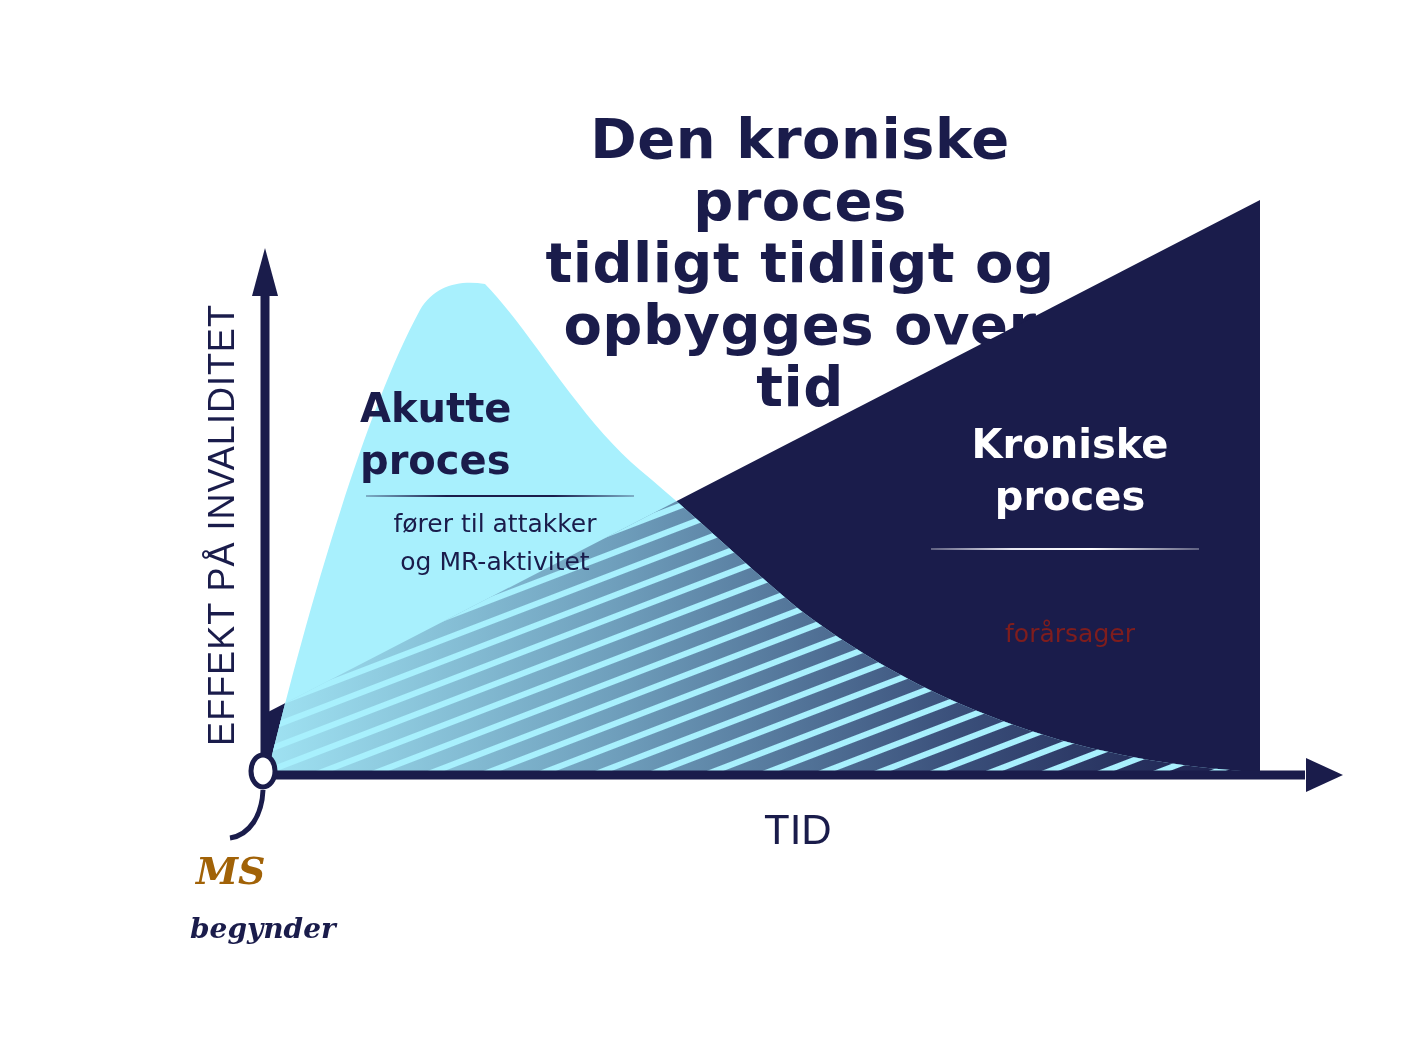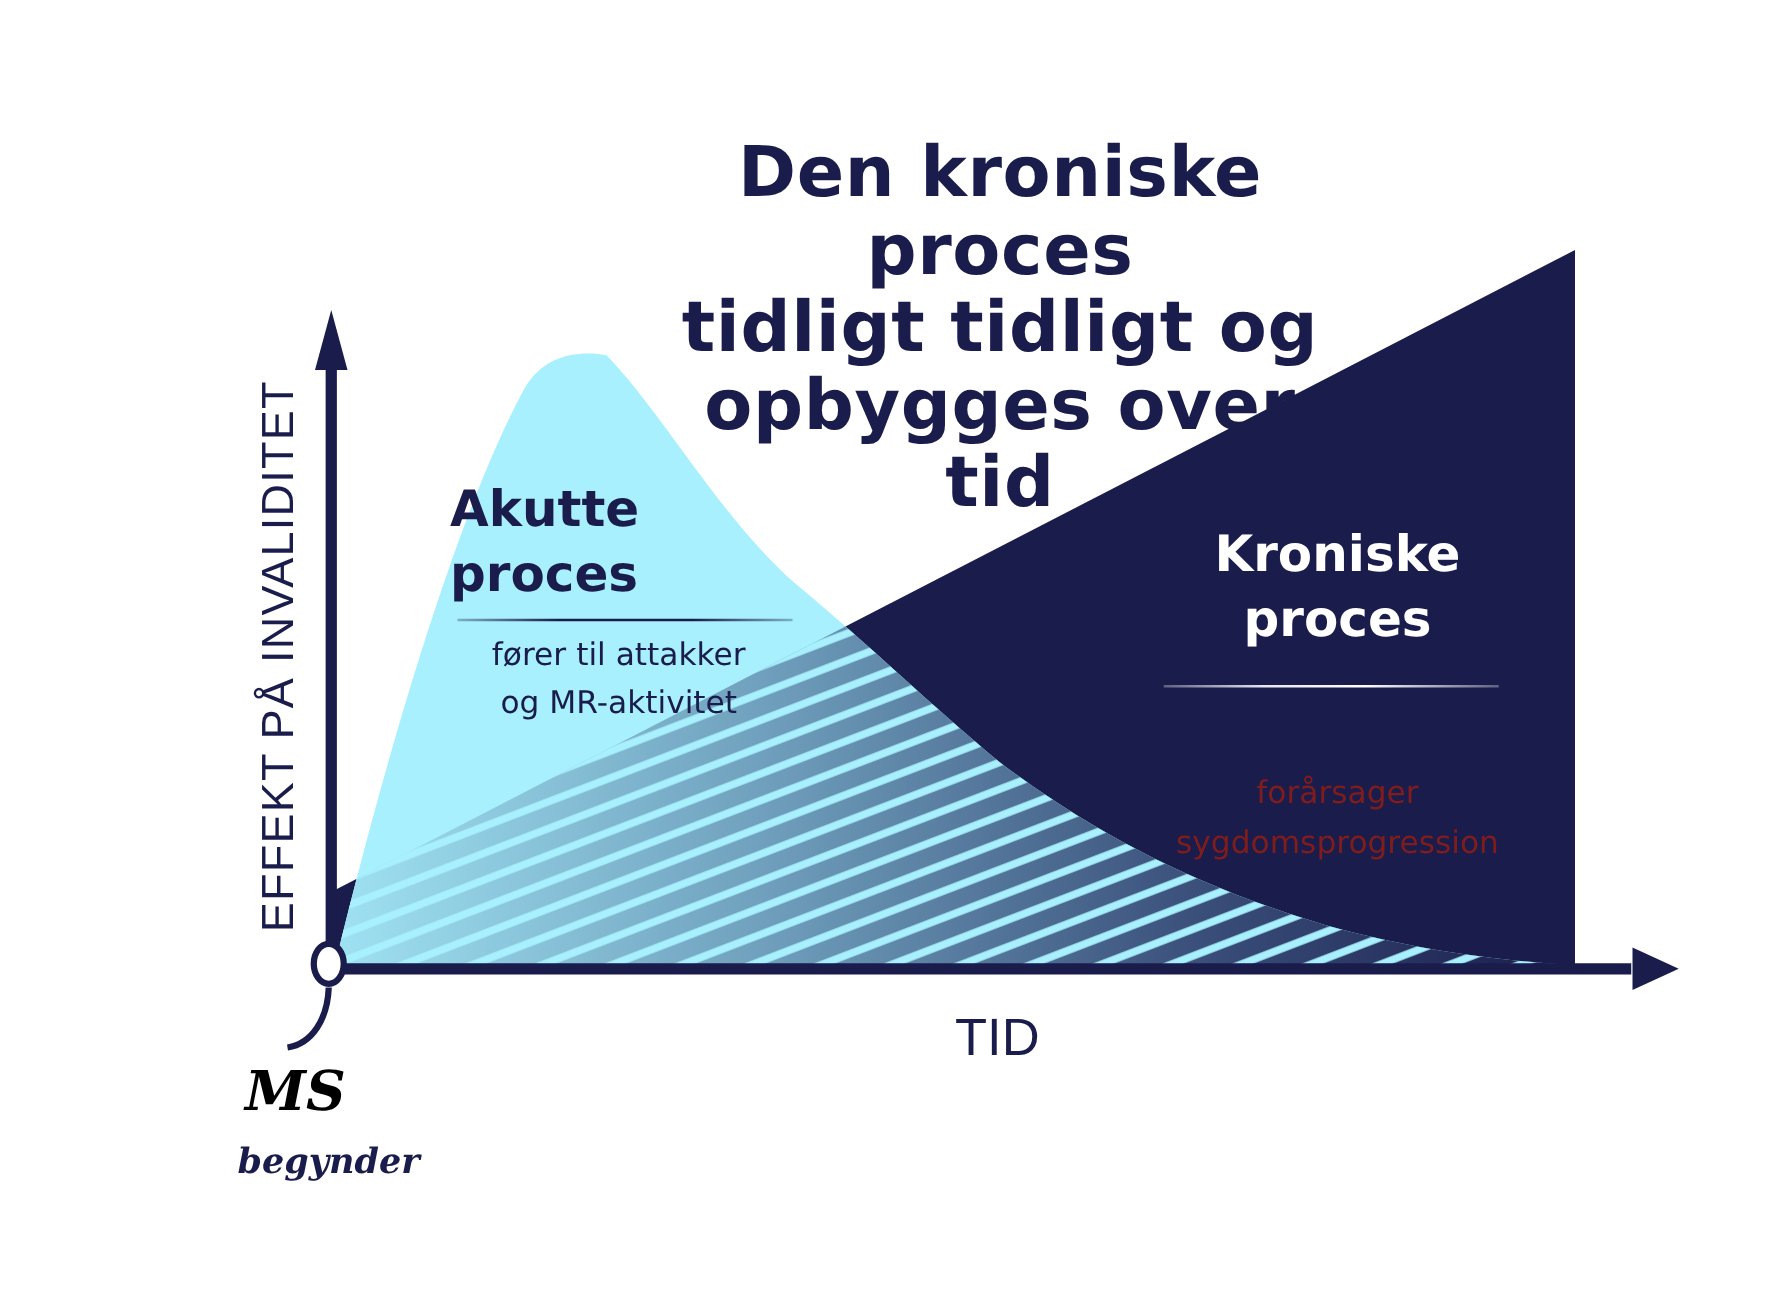--- a/index.html
+++ b/index.html
@@ -7,21 +7,21 @@
   .title { position: absolute; left: 520px; top: 108px; width: 560px; text-align: center; font-size: 56px; line-height: 62px; font-weight: 600; color: #1a1c4b; letter-spacing: 0.5px; margin: 0; }
   svg.chart { position: absolute; left: 0; top: 0; }
   .ylabel { position: absolute; left: 222px; top: 525px; transform: translate(-50%, -50%) rotate(-90deg); white-space: nowrap; font-family: "Liberation Sans", sans-serif; font-size: 36px; font-weight: 400; color: #1a1c4b; letter-spacing: 1px; }
   .xlabel { position: absolute; left: 764px; top: 806px; font-family: "Liberation Sans", sans-serif; font-size: 42px; color: #1a1c4b; }
   .acute-title { position: absolute; left: 360px; top: 382px; width: 240px; font-size: 40px; line-height: 52px; font-weight: 700; color: #1a1c4b; }
   .acute-rule { position: absolute; left: 366px; top: 495px; width: 268px; height: 2px; background: linear-gradient(90deg, rgba(26,28,75,0.3), #1a1c4b 30%, #1a1c4b 70%, rgba(26,28,75,0.3)); }
   .acute-desc { position: absolute; left: 340px; top: 505px; width: 310px; text-align: center; font-size: 25px; line-height: 38px; color: #1a1c4b; }
   .chronic-title { position: absolute; left: 930px; top: 418px; width: 280px; text-align: center; font-size: 40px; line-height: 52px; font-weight: 700; color: #ffffff; }
   .chronic-rule { position: absolute; left: 931px; top: 548px; width: 268px; height: 2px; background: linear-gradient(90deg, rgba(255,255,255,0.3), #e6e6f0 30%, #ffffff 60%, rgba(255,255,255,0.3)); }
   .chronic-desc { position: absolute; left: 880px; top: 574px; width: 380px; text-align: center; font-size: 25px; line-height: 40px; color: #7f1d1d; margin-top: 40px; }
-  .ms-label { position: absolute; left: 196px; top: 848px; font-family: "DejaVu Serif", serif; font-style: italic; font-weight: 700; font-size: 44px; color: #000000; }
+  .ms-label { position: absolute; left: 196px; top: 848px; font-family: "DejaVu Serif", serif; font-style: italic; font-weight: 700; font-size: 38px; color: #a16207; }
   .ms-sub { position: absolute; left: 158px; top: 912px; font-family: "DejaVu Serif", serif; font-style: italic; font-weight: 700; font-size: 28px; color: #1a1c4b; margin-left: 32px; }
 </style>
 </head>
 <body>
 
 <h1 class="title">
   <span>Den kroniske proces</span><br>
   <span>tidligt tidligt og</span><br>
   <span>opbygges over tid</span>
 </h1>
@@ -75,17 +75,16 @@
   <span>og MR-aktivitet</span>
 </div>
 
 <div class="chronic-title">
   <span>Kroniske</span><br>
   <span>proces</span>
 </div>
 <div class="chronic-rule"></div>
 <div class="chronic-desc">
   <span>forårsager</span><br>
-  <span>sygdomsprogression</span>
 </div>
 
 <div class="ms-label">MS</div>
 <div class="ms-sub">begynder</div>
 
 </body></html>

